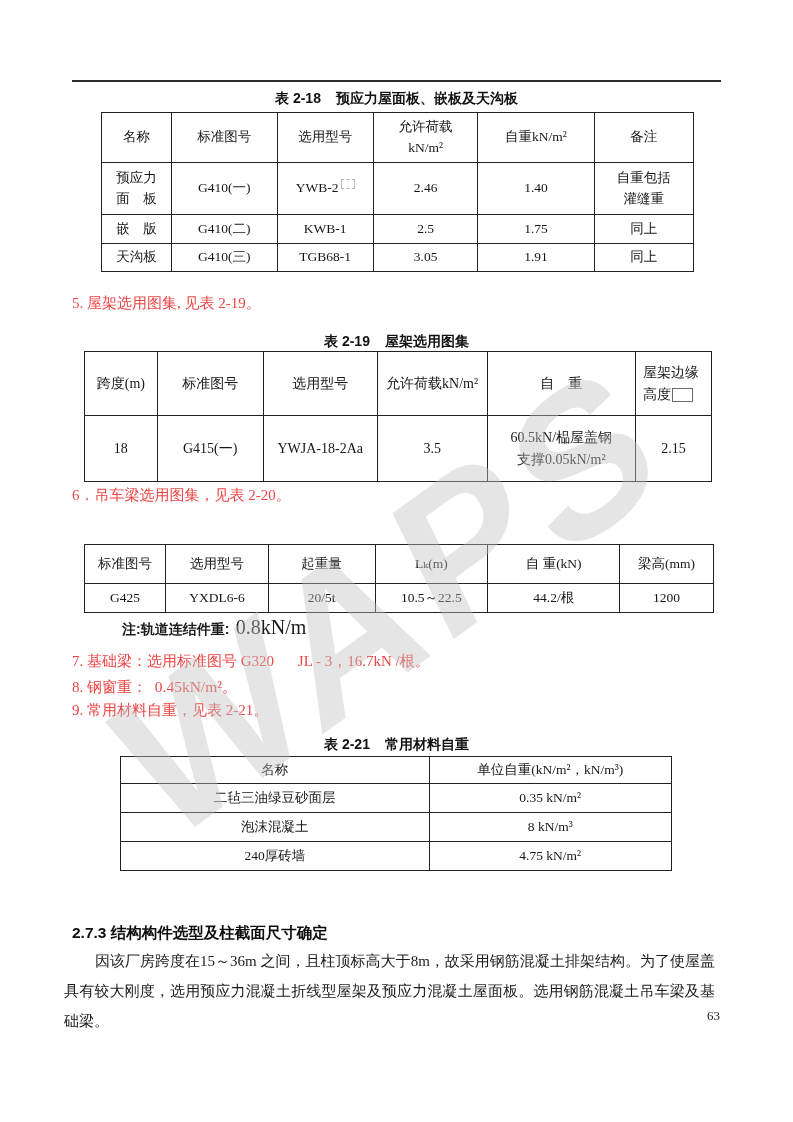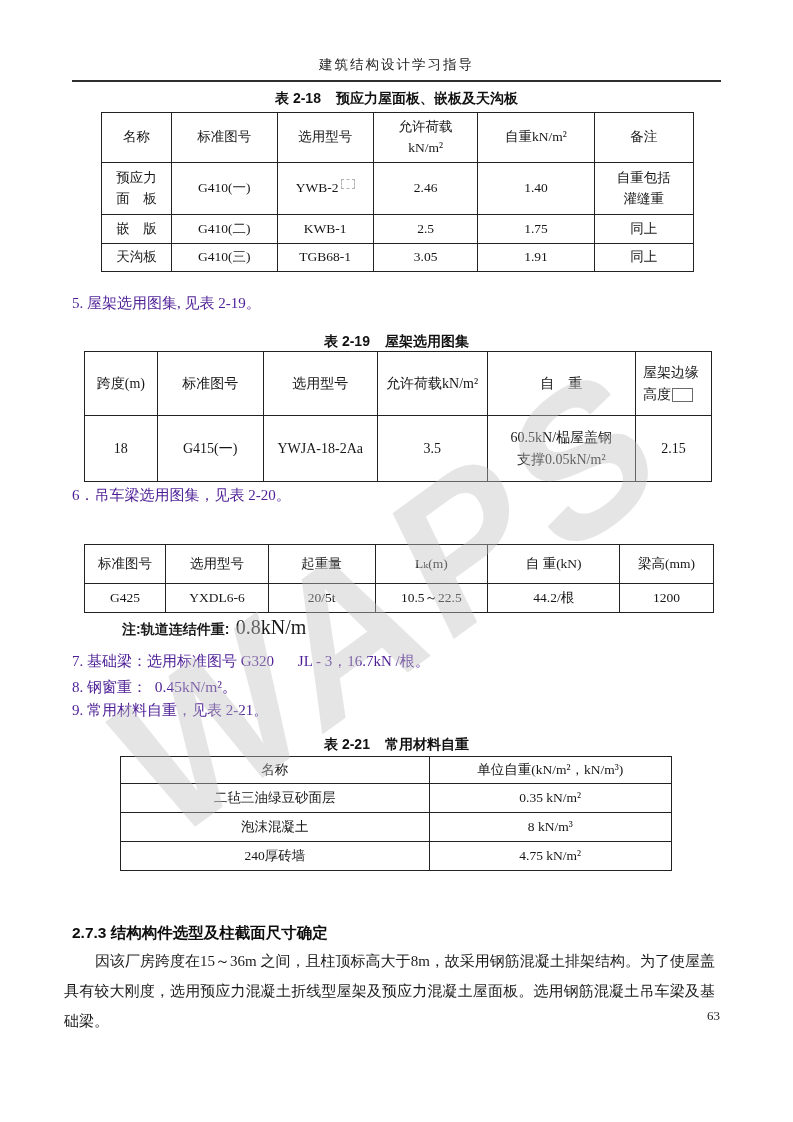--- a/index.html
+++ b/index.html
@@ -73,21 +73,21 @@
     display: inline-block; width: 21px; height: 14px;
     border: 1px solid #6a6a6a; background: #fff;
     vertical-align: -3px; margin-left: 1px;
   }
   .model-glyph {
     display: inline-block; width: 14px; height: 10px;
     border: 1px dashed #b3b3b3;
     vertical-align: 3px; margin-left: 2px;
   }
 
-  .bodytext { position: absolute; left: 72px; font-size: 15px; color:#4c1d95; }
+  .bodytext { position: absolute; left: 72px; font-size: 15px; color:#ef4444; }
   .it5 { top: 294px; }
   .it6 { top: 486px; }
   .note20 { position: absolute; left: 122px; top: 616px; font-size: 14px; }
   .note20 .val { font-size: 20px; margin-left: 3px; }
   .it7 { top: 652px; }
   .it7 .code { margin-left: 0; }
   .it7 .rest { margin-left: 20px; }
   .it8 { top: 677px; }
   .it8 .val { font-size: 15.5px; margin-left: 4px; }
   .it9 { top: 701px; }
@@ -107,21 +107,20 @@
     font-weight: bold; font-size: 200px; letter-spacing: 10px;
     color: #c3c3c3; opacity: 0.42;
     pointer-events: none; z-index: 5;
   }
 </style>
 </head>
 <body>
 
 <div class="page">
 
-  <div class="header-title">建筑结构设计学习指导</div>
   <div class="header-rule"></div>
 
   <div class="caption cap18">
     <span class="hei">表 2-18</span>
     <span class="hei">预应力屋面板、嵌板及天沟板</span>
   </div>
 
   <table class="tbl" id="t18">
     <colgroup>
       <col style="width:11.8%">

